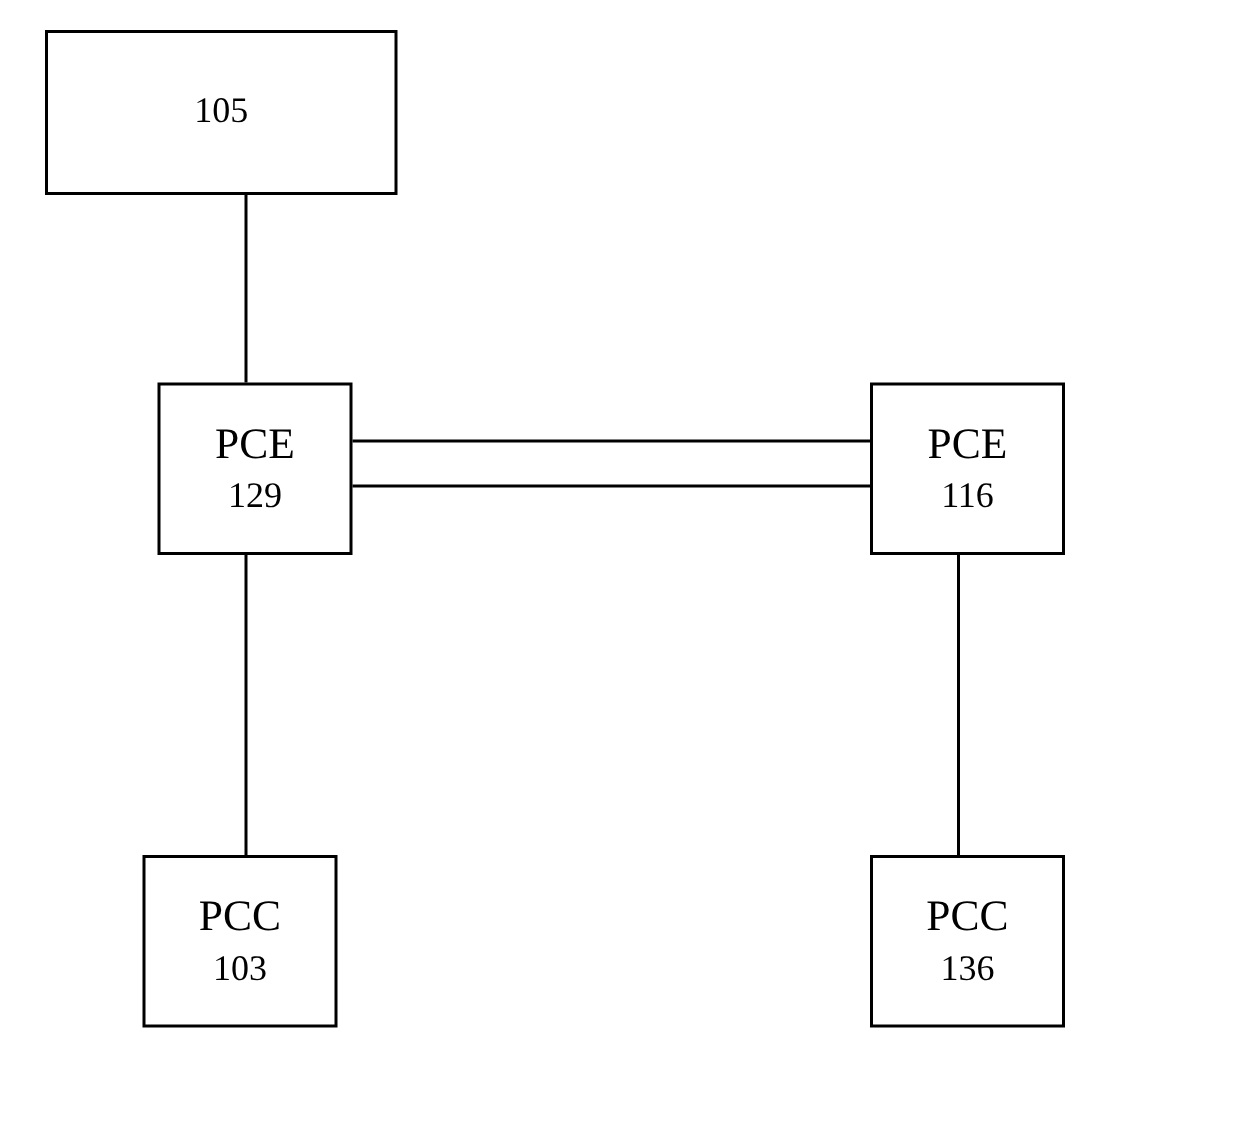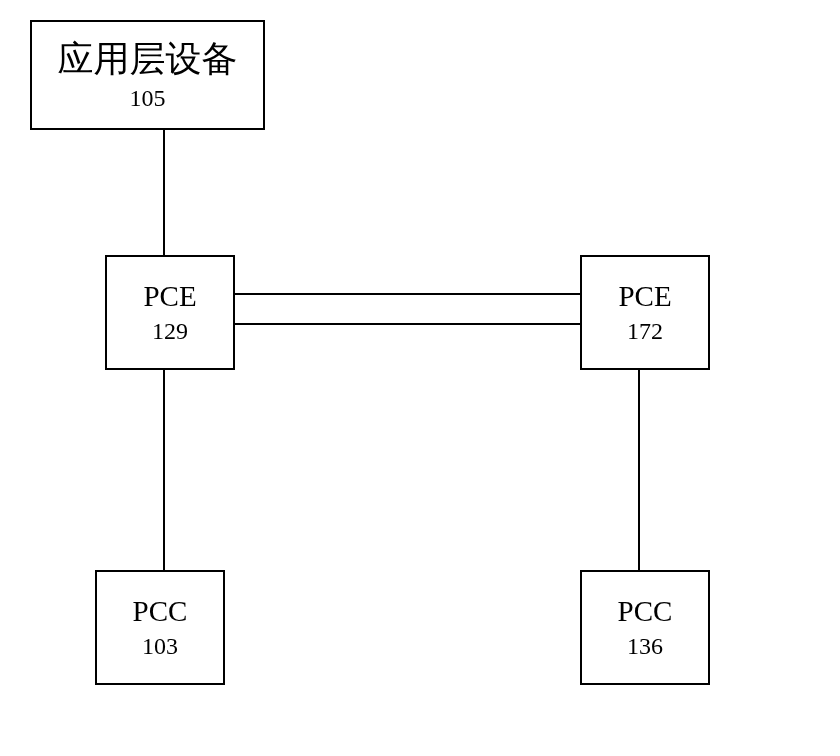--- a/index.html
+++ b/index.html
@@ -113,32 +113,31 @@
       left: 235px;
       top: 323px;
       width: 345px;
       height: 2px;
     }
   </style>
 </head>
 <body>
 
 <div class="node app-layer">
-  <div class="node-label">应用层设备</div>
   <div class="node-id">105</div>
 </div>
 
 <div class="node pce-101">
   <div class="node-label">PCE</div>
   <div class="node-id">129</div>
 </div>
 
 <div class="node pce-102">
   <div class="node-label">PCE</div>
-  <div class="node-id">172</div>
+  <div class="node-id">116</div>
 </div>
 
 <div class="node pcc-103">
   <div class="node-label">PCC</div>
   <div class="node-id">103</div>
 </div>
 
 <div class="node pcc-104">
   <div class="node-label">PCC</div>
   <div class="node-id">136</div>

